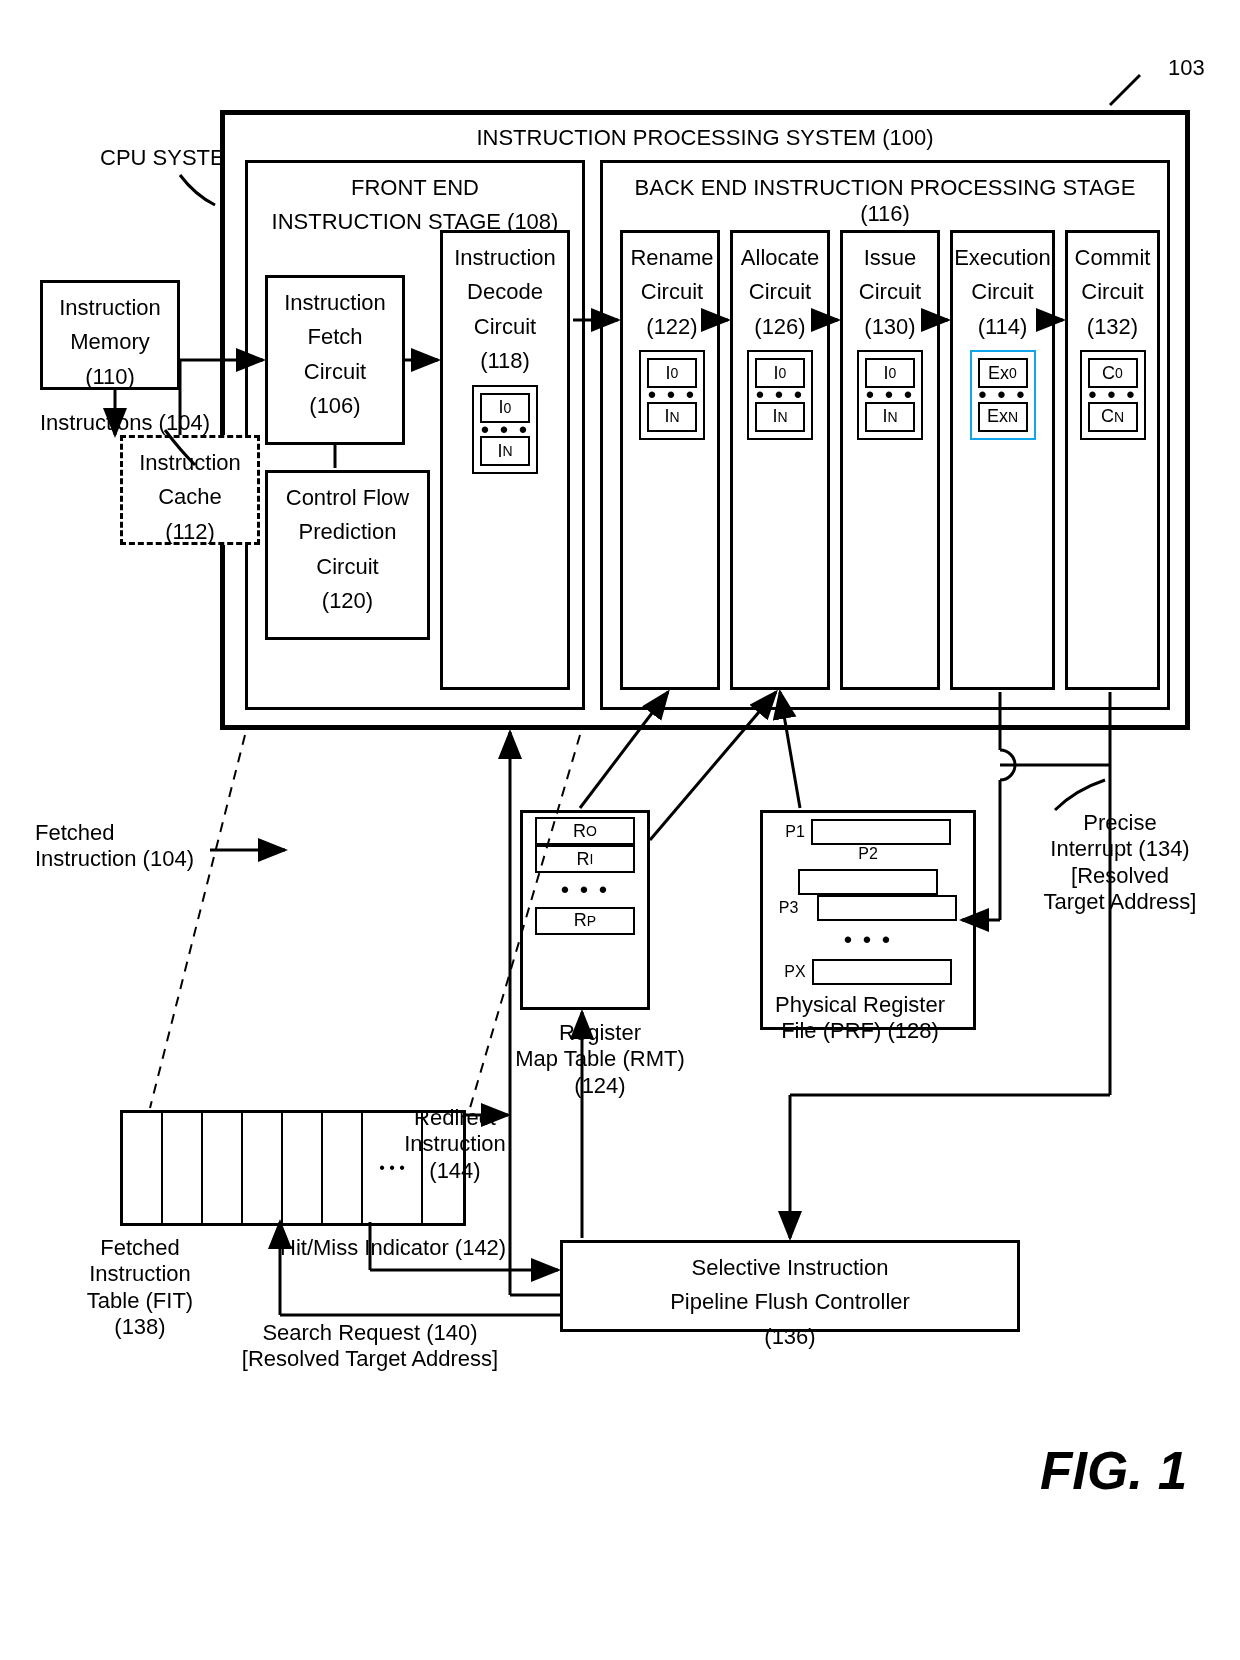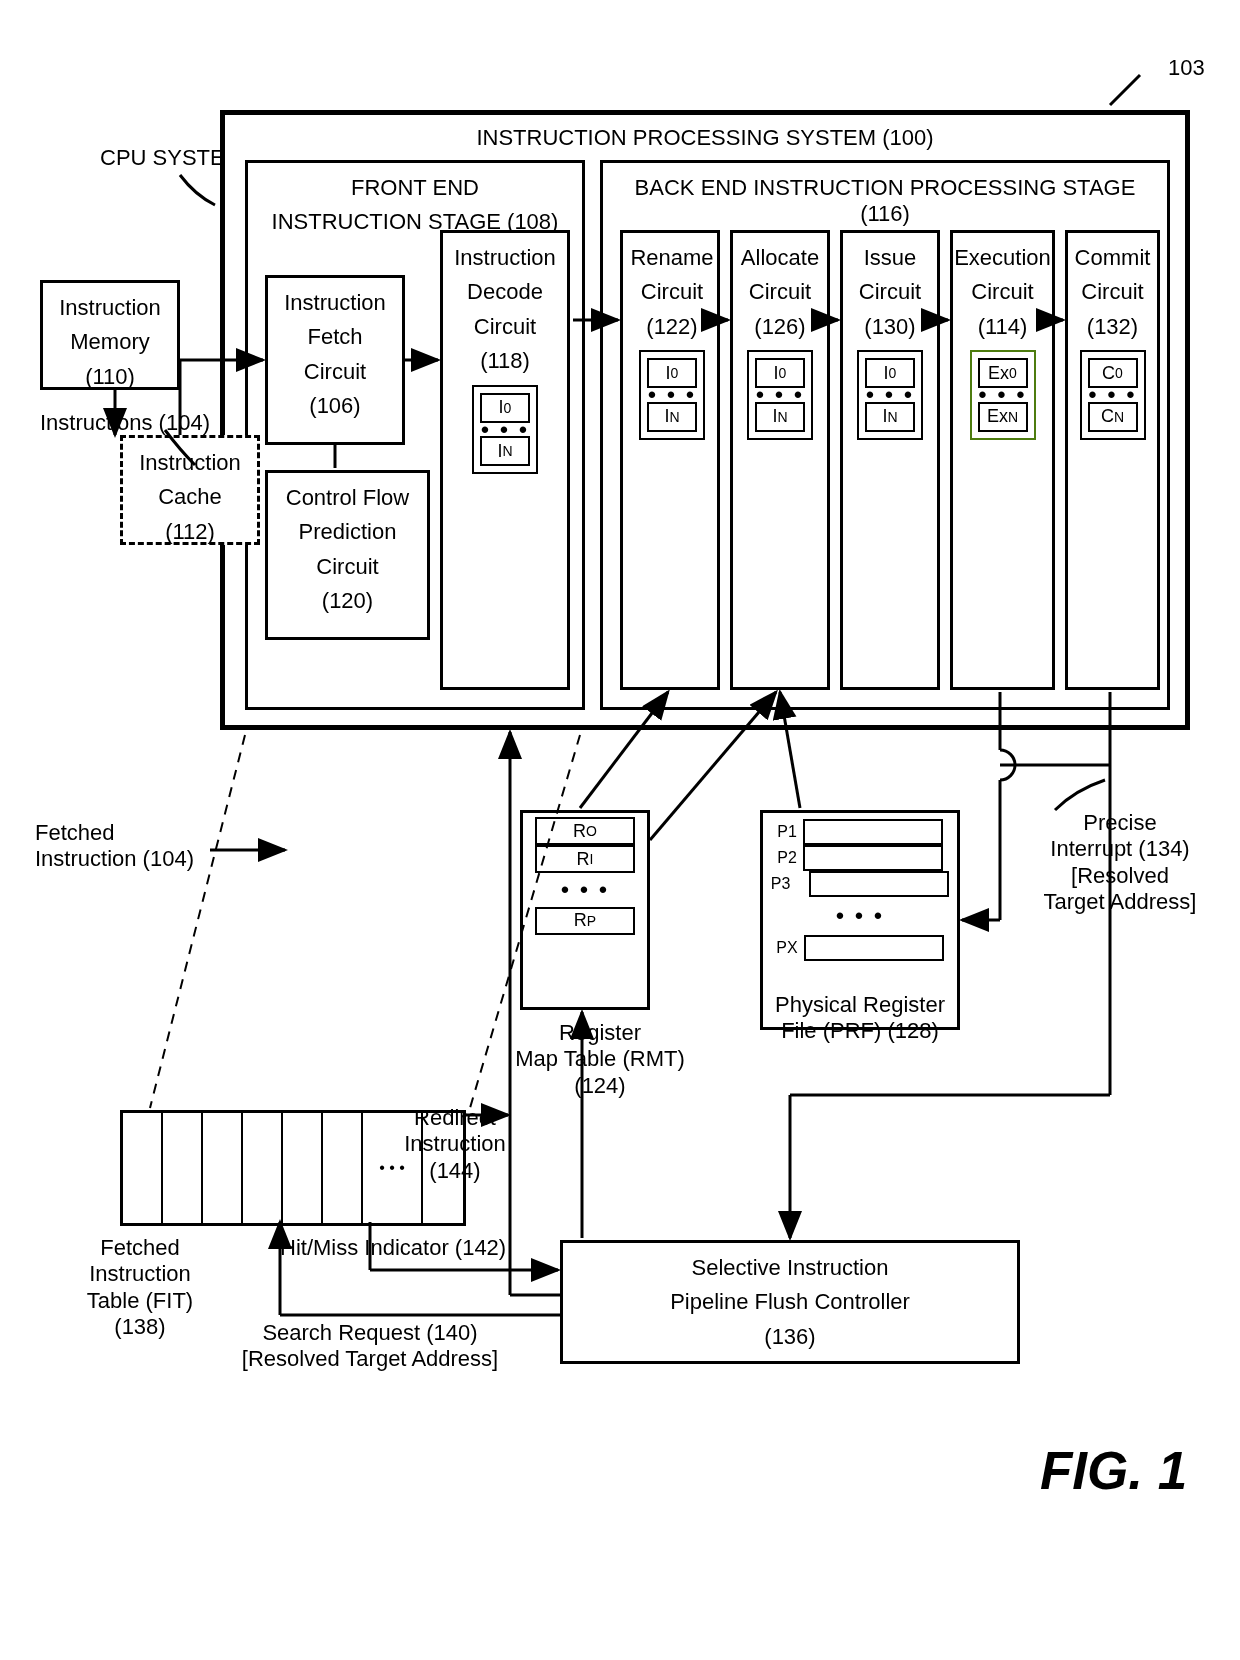--- a/index.html
+++ b/index.html
@@ -216,21 +216,21 @@
           <span>I</span>
           <span class="sub">N</span>
         </div>
     </div>
   </div>
 
   <div class="box" style="left:930px; top:210px; width:105px; height:460px;">
     <div class="title">Execution</div>
     <div class="title">Circuit</div>
     <div class="title">(114)</div>
-    <div class="slot-col" style="border:2px solid #4d7c0f; padding:6px;">
+    <div class="slot-col" style="border:2px solid #0ea5e9; padding:6px;">
       <div class="slot">
           <span>Ex</span>
           <span class="sub">0</span>
         </div>
       <div class="vdots">• • •</div>
       <div class="slot">
           <span>Ex</span>
           <span class="sub">N</span>
         </div>
     </div>
@@ -267,26 +267,26 @@
         <span>R</span>
         <span class="sub">P</span>
       </div>
   </div>
   <div class="label" style="left:480px; top:1000px; width:200px;">
     <span>Register</span><br>
     <span>Map Table (RMT)</span><br>
     <span>(124)</span>
   </div>
 
-  <div class="box" style="left:740px; top:790px; width:200px; height:220px; padding:6px;">
+  <div class="box" style="left:740px; top:790px; width:216px; height:220px; padding:6px;">
     <div style="display:flex; align-items:center; gap:6px;">
         <span>P1</span>
         <div class="slot-wide"></div>
       </div>
-    <div style="display:flex; align-items:center; gap:6px;">
+    <div style="display:flex; align-items:center; gap:6px;flex-direction:column;">
         <span>P2</span>
         <div class="slot-wide"></div>
       </div>
     <div style="display:flex; align-items:center; gap:19px;">
         <span>P3</span>
         <div class="slot-wide"></div>
       </div>
     <div class="vdots" style="margin:14px 0;">•&nbsp;•&nbsp;•</div>
     <div style="display:flex; align-items:center; gap:6px;">
         <span>PX</span>
@@ -318,21 +318,21 @@
   </div>
 
   <div class="label" style="left:260px; top:1215px;">Hit/Miss Indicator (142)</div>
 
   <div class="label" style="left:200px; top:1300px; width:300px;">Search Request (140)<br>[Resolved Target Address]</div>
 
   <div class="label" style="left:370px; top:1085px; width:130px;">Redirect<br>Instruction<br>(144)</div>
 
   <div class="label" style="left:1000px; top:790px; width:200px;">Precise<br>Interrupt (134)<br>[Resolved<br>Target Address]</div>
 
-  <div class="box" style="left:540px; top:1220px; width:460px; height:124px;">
+  <div class="box" style="left:540px; top:1220px; width:460px; height:92px;">
     <div class="title">Selective Instruction</div>
     <div class="title">Pipeline Flush Controller</div>
     <div class="title">(136)</div>
   </div>
 
   <div class="fig-label" style="left:1020px; top:1420px;">FIG. 1</div>
 
   <svg class="arrows">
     <defs>
       <marker id="arrow" markerWidth="12" markerHeight="12" refX="9" refY="4" orient="auto">

